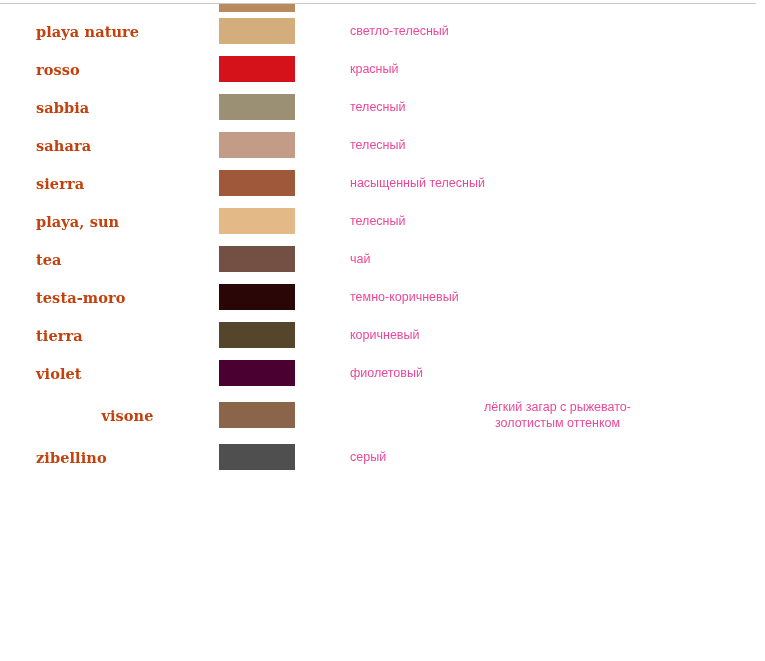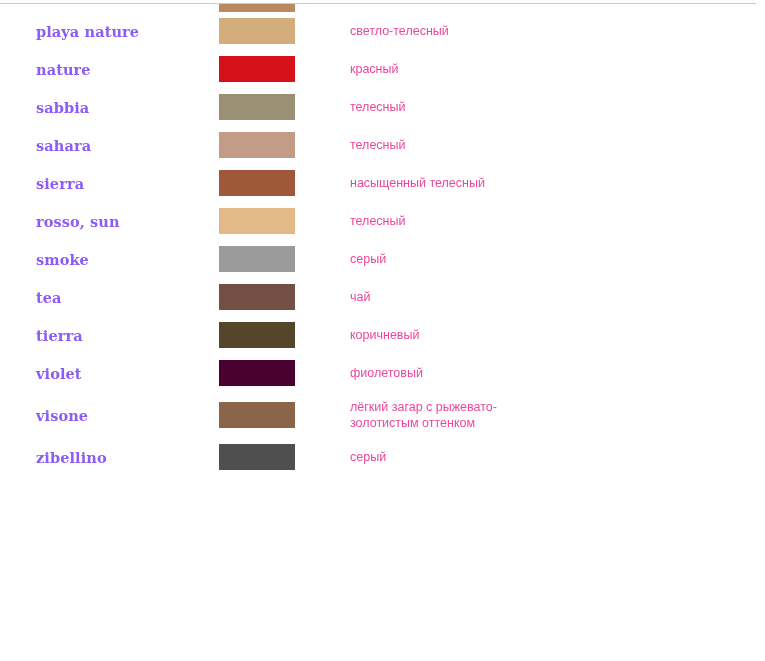--- a/index.html
+++ b/index.html
@@ -64,21 +64,21 @@
     vertical-align: middle;
   }
 
   td.name-cell {
     width: 219px;
     padding-left: 36px;
     box-sizing: border-box;
     font-family: "DejaVu Serif", "Liberation Serif", serif;
     font-weight: bold;
     font-size: 14.5px;
-    color: #8b5cf6;
+    color: #c2410c;
     letter-spacing: 0.1px;
   }
 
   td.swatch-cell {
     width: 131px;
     padding: 0;
   }
   .swatch {
     width: 76px;
     height: 26px;
@@ -92,20 +92,21 @@
     font-size: 12.5px;
     line-height: 16px;
     color: #ec4899;
   }
   .desc-cell span {
     display: block;
   }
 
   tr.tall {
     height: 46px;
+    text-align: center;
   }
 </style>
 </head>
 <body>
 
 <div id="page">
 
   <div class="top-rule"></div>
 
   <div class="clipped-row">
@@ -117,21 +118,21 @@
         <tr>
           <td class="name-cell">playa nature</td>
           <td class="swatch-cell">
             <span class="swatch" style="background: rgb(211, 174, 124);"></span>
           </td>
           <td class="desc-cell">
             <span>светло-телесный</span>
           </td>
         </tr>
         <tr>
-          <td class="name-cell">nature</td>
+          <td class="name-cell">rosso</td>
           <td class="swatch-cell">
             <span class="swatch" style="background: rgb(213, 18, 25);"></span>
           </td>
           <td class="desc-cell">
             <span>красный</span>
           </td>
         </tr>
         <tr>
           <td class="name-cell">sabbia</td>
           <td class="swatch-cell">
@@ -153,44 +154,44 @@
         <tr>
           <td class="name-cell">sierra</td>
           <td class="swatch-cell">
             <span class="swatch" style="background: rgb(160, 88, 58);"></span>
           </td>
           <td class="desc-cell">
             <span>насыщенный телесный</span>
           </td>
         </tr>
         <tr>
-          <td class="name-cell">rosso, sun</td>
+          <td class="name-cell">playa, sun</td>
           <td class="swatch-cell">
             <span class="swatch" style="background: rgb(227, 185, 135);"></span>
           </td>
           <td class="desc-cell">
             <span>телесный</span>
           </td>
         </tr>
         <tr>
-          <td class="name-cell">smoke</td>
-          <td class="swatch-cell">
-            <span class="swatch" style="background: rgb(155, 155, 155);"></span>
-          </td>
-          <td class="desc-cell">
-            <span>серый</span>
-          </td>
-        </tr>
-        <tr>
           <td class="name-cell">tea</td>
           <td class="swatch-cell">
             <span class="swatch" style="background: rgb(116, 80, 68);"></span>
           </td>
           <td class="desc-cell">
             <span>чай</span>
+          </td>
+        </tr>
+        <tr>
+          <td class="name-cell">testa-moro</td>
+          <td class="swatch-cell">
+            <span class="swatch" style="background: rgb(42, 6, 7);"></span>
+          </td>
+          <td class="desc-cell">
+            <span>темно-коричневый</span>
           </td>
         </tr>
         <tr>
           <td class="name-cell">tierra</td>
           <td class="swatch-cell">
             <span class="swatch" style="background: rgb(85, 69, 43);"></span>
           </td>
           <td class="desc-cell">
             <span>коричневый</span>
           </td>

